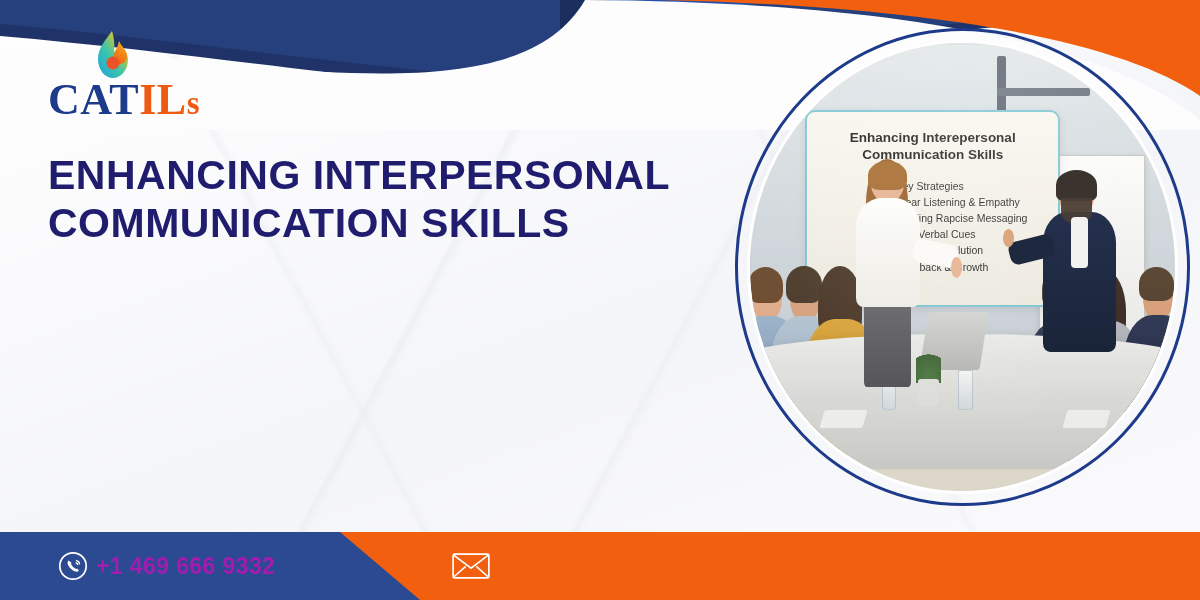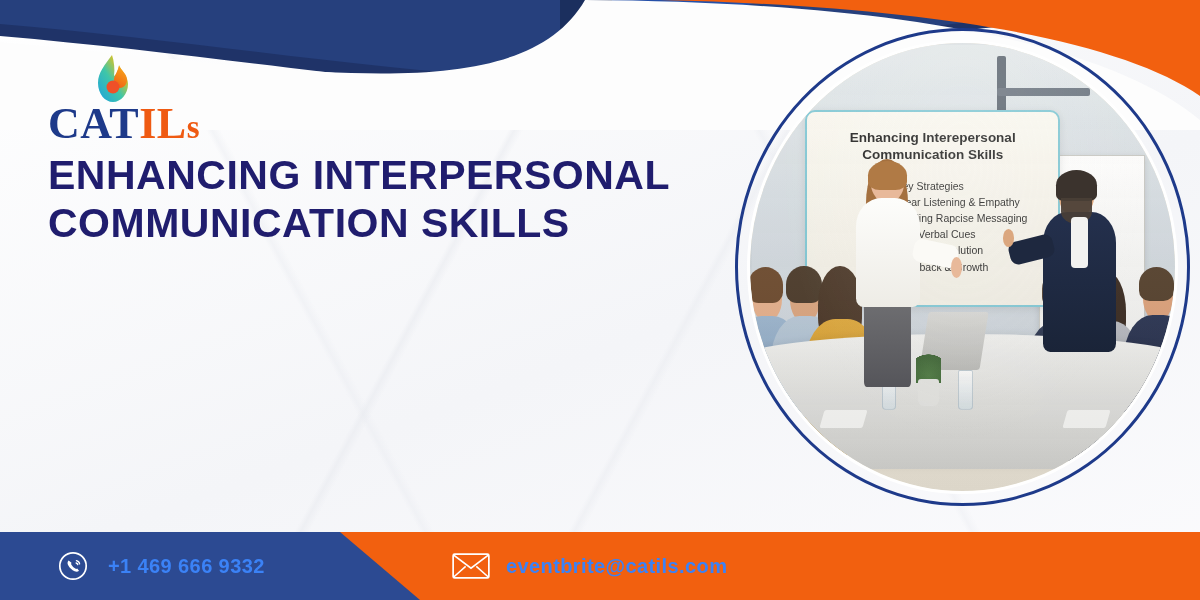--- a/index.html
+++ b/index.html
@@ -26,21 +26,21 @@
       linear-gradient(62deg, rgba(255,255,255,0) 0%, rgba(255,255,255,0) 30%, rgba(234,236,241,.45) 30.4%, rgba(255,255,255,0) 31%),
       linear-gradient(62deg, rgba(255,255,255,0) 0%, rgba(255,255,255,0) 66%, rgba(234,236,241,.40) 66.4%, rgba(255,255,255,0) 67%),
       linear-gradient(160deg, #ffffff 0%, #f4f5f8 55%, #fbfbfd 100%);
     pointer-events:none;
   }
 
   
   .top-deco { position:absolute; top:0; left:0; width:1200px; height:130px; pointer-events:none; }
 
   
-  .logo { position:absolute; left:48px; top:54px; width:180px; height:92px; }
+  .logo { position:absolute; left:48px; top:30px; width:180px; height:92px; }
   .logo-flame { position:absolute; left:46px; top:0; width:38px; height:52px; }
   .logo-text {
     position:absolute; left:0; top:48px;
     font-family:"Liberation Serif", serif;
     font-size:44px; font-weight:700; letter-spacing:.5px;
     white-space:nowrap; line-height:1;
   }
   .logo-cat { color:#1e3a8a; }
   .logo-ils { color:#ef5a12; }
   .logo-ils .sm { font-size:33px; }
@@ -89,22 +89,22 @@
     position:absolute; left:0; bottom:0; width:420px; height:68px;
     background:#2c4a92;
     clip-path:polygon(0 0, 340px 0, 420px 68px, 0 68px);
     border-top-right-radius:26px;
   }
   .footer-item { position:absolute; display:flex; align-items:center; height:68px; }
   .footer-phone { left:54px; bottom:0; }
   .footer-mail  { left:452px; bottom:0; }
   .footer-ico { width:38px; flex:0 0 38px; display:flex; align-items:center; justify-content:center; }
   .footer-text {
-    margin-left:16px; color:#3b82f6;
-    font-size:20px; font-weight:700; letter-spacing:.4px;
+    margin-left:4px; color:#a21caf;
+    font-size:23px; font-weight:700; letter-spacing:.4px;
   }
 
   
   .photo-wrap {
     position:absolute; left:735px; top:28px;
     width:455px; height:478px;
   }
   .ring-outer {
     position:absolute; inset:0;
     border-radius:50%;
@@ -354,21 +354,20 @@
     </div>
 
     <div class="footer-item footer-mail">
       <span class="footer-ico">
         <svg width="40" height="30" viewBox="0 0 40 30">
           <rect x="1.2" y="2.6" width="37.6" height="25" rx="1.6" fill="none" stroke="#ffffff" stroke-width="1.8"></rect>
           <path d="M1.8 3.6 L20 17.4 L38.2 3.6" fill="none" stroke="#ffffff" stroke-width="1.8"></path>
           <path d="M1.8 26.6 L14.4 15.4 M38.2 26.6 L25.6 15.4" fill="none" stroke="#ffffff" stroke-width="1.6"></path>
         </svg>
       </span>
-      <span class="footer-text">eventbrite@catils.com</span>
     </div>
   </div>
 
   <div class="photo-wrap">
     <div class="ring-outer"></div>
     <div class="ring-inner">
       <div class="photo">
         <div class="scene">
           <div class="scene-bg"></div>
           <div class="window-grid"></div>

